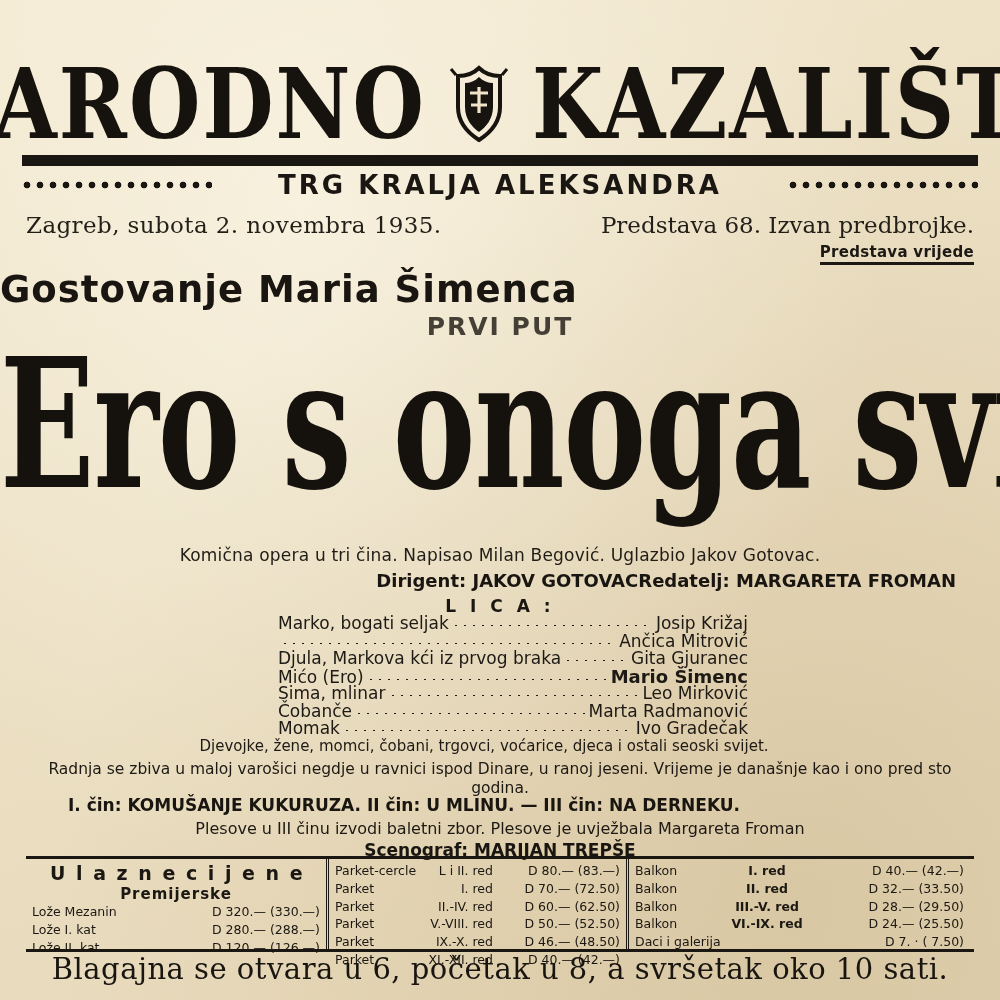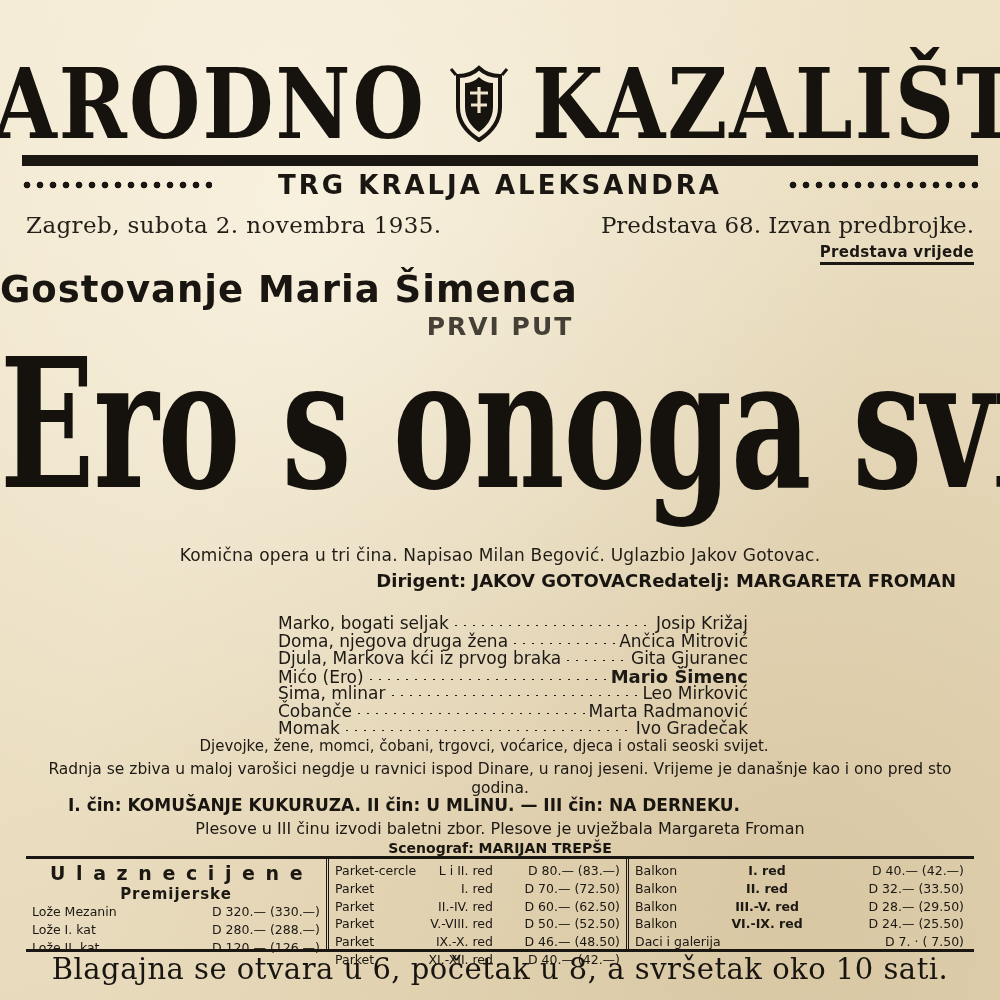--- a/index.html
+++ b/index.html
@@ -136,21 +136,21 @@
   .cinovi{
     position:absolute;top:795px;left:0;width:808px;text-align:center;
     font-family:"DejaVu Sans", sans-serif;font-weight:bold;font-size:17px;color:#191510;
   }
   .plesovi{
     position:absolute;top:819px;left:0;width:1000px;text-align:center;
     font-family:"DejaVu Sans", sans-serif;font-size:16px;color:#1d1914;
   }
   .scenograf{
     position:absolute;top:840px;left:0;width:1000px;text-align:center;
-    font-family:"DejaVu Sans", sans-serif;font-weight:bold;font-size:14px;color:#191510;
+    font-family:"DejaVu Sans", sans-serif;font-weight:bold;font-size:17px;color:#191510;
   }
 
   
   .prices{
     position:absolute;top:856px;left:26px;width:948px;height:90px;
     border-top:3px solid #1a1712;border-bottom:3px solid #1a1712;
     display:flex;
     font-family:"DejaVu Sans", sans-serif;font-size:12.5px;color:#1b1712;
   }
   .pcol{padding:3px 6px 0 6px;box-sizing:border-box;}
@@ -219,29 +219,29 @@
   <div class="prviput">PRVI PUT</div>
 
   <div class="title">Ero s onoga svijeta</div>
 
   <div class="subtitle">Komična opera u tri čina. Napisao Milan Begović. Uglazbio Jakov Gotovac.</div>
   <div class="credits">
     <span>Dirigent: JAKOV GOTOVAC</span>
     <span>Redatelj: MARGARETA FROMAN</span>
   </div>
 
+  <div class="lica-head">L I C A :</div>
 
   <div class="cast">
     <div class="cast-row">
       <span class="role">Marko, bogati seljak</span>
       <span class="dots-fill"></span>
       <span class="actor">Josip Križaj</span>
     </div>
     <div class="cast-row">
-      <span class="role">Doma, njegova druga žena</span>
       <span class="dots-fill"></span>
       <span class="actor">Ančica Mitrović</span>
     </div>
     <div class="cast-row">
       <span class="role">Djula, Markova kći iz prvog braka</span>
       <span class="dots-fill"></span>
       <span class="actor">Gita Gjuranec</span>
     </div>
     <div class="cast-row">
       <span class="role">Mićo (Ero)</span>

